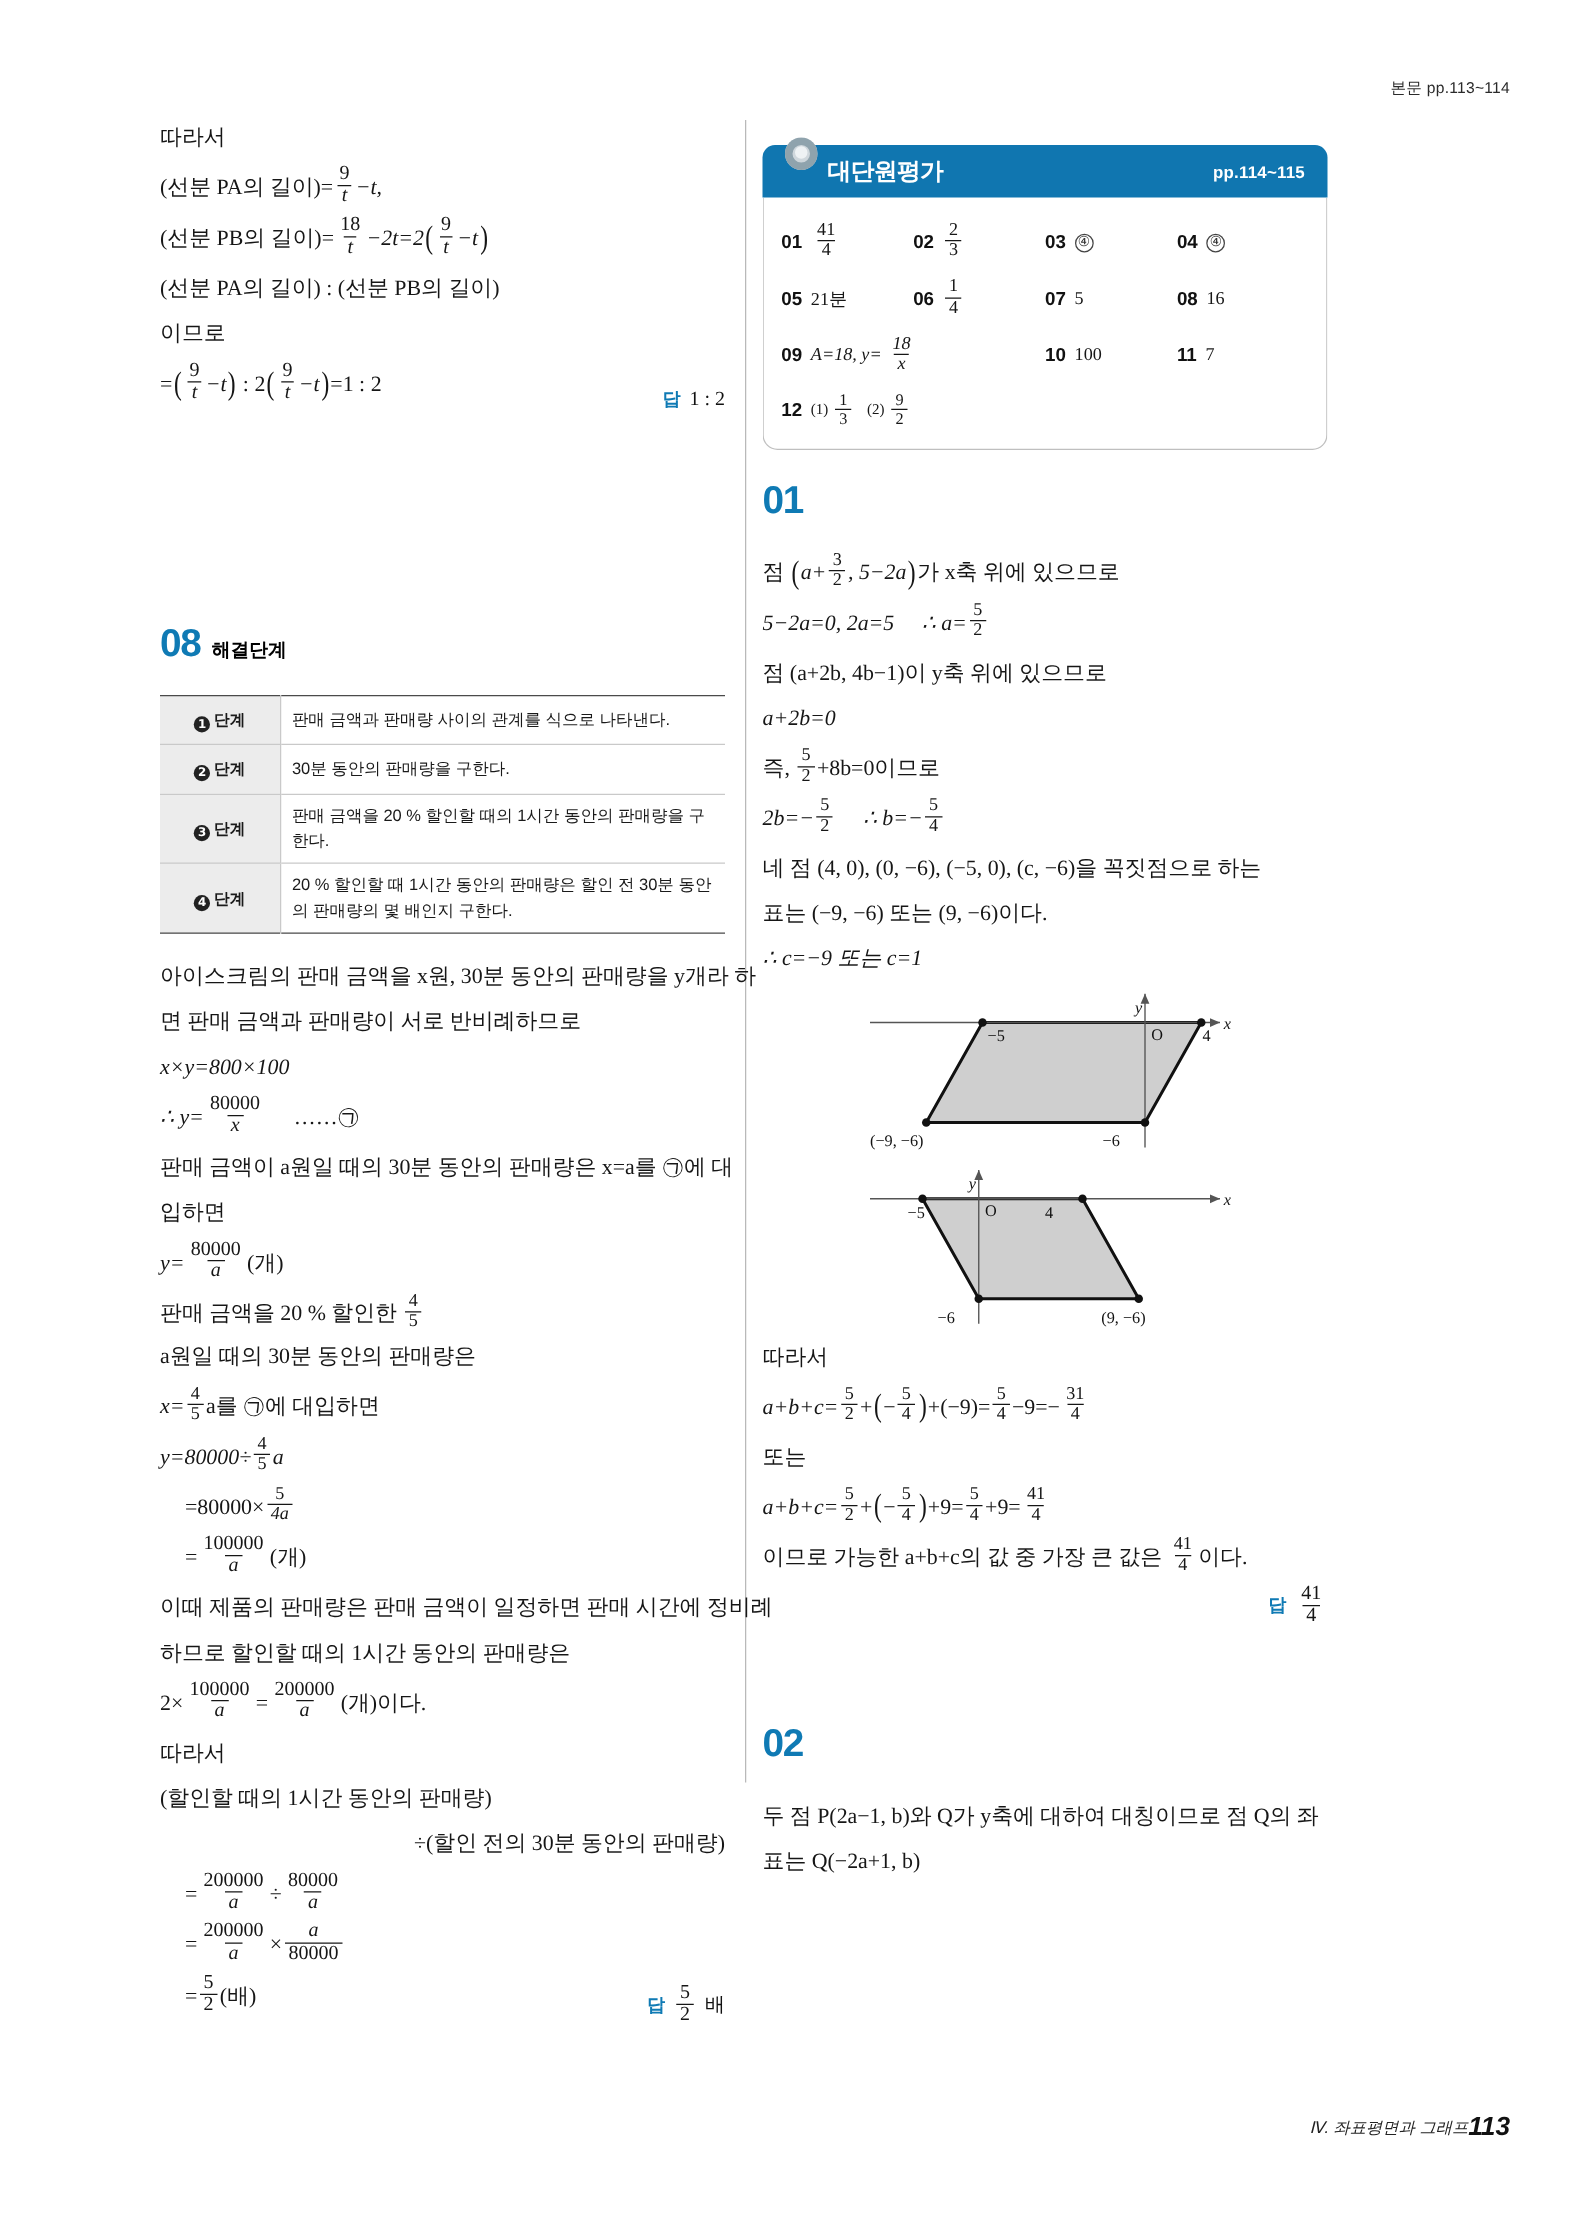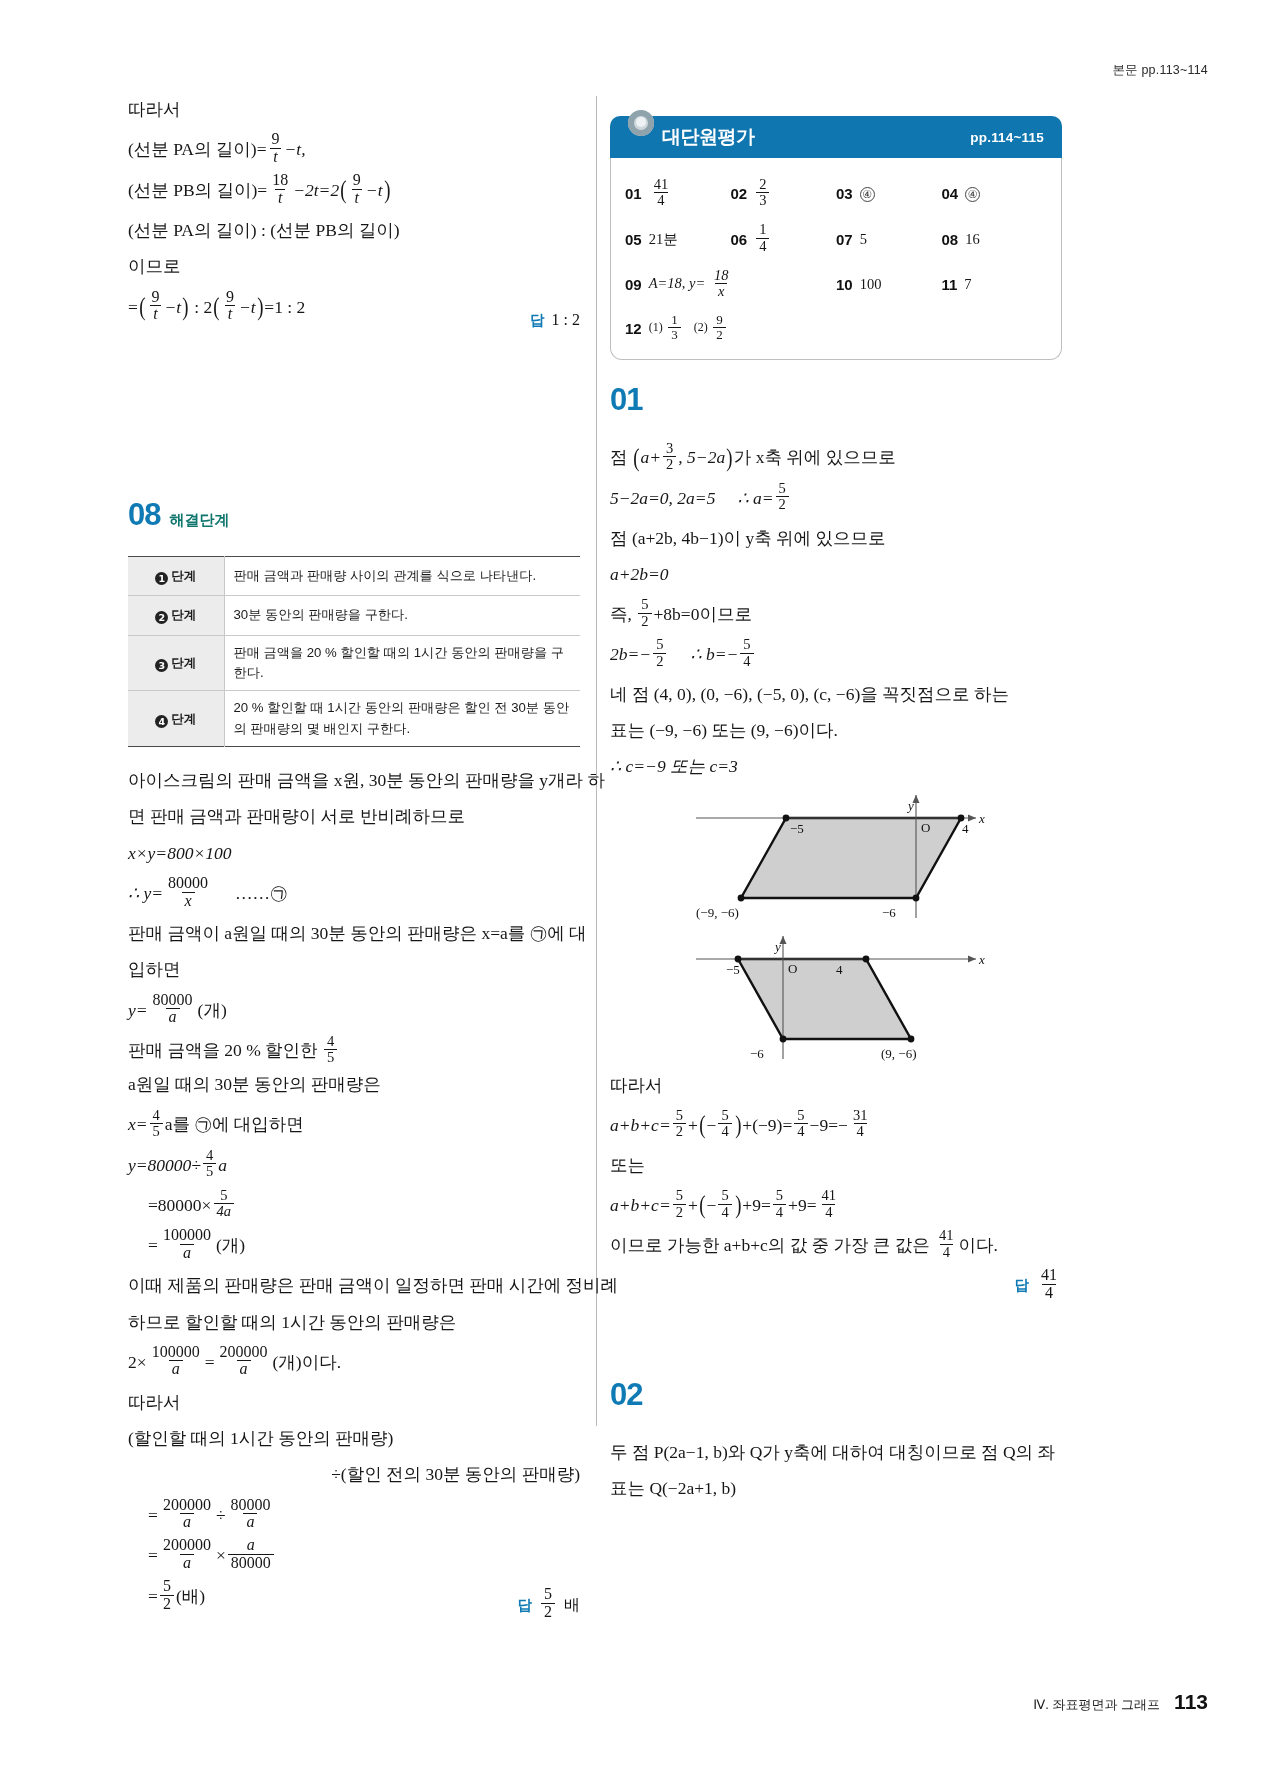--- a/index.html
+++ b/index.html
@@ -52,21 +52,21 @@
   .frac.lg .num, .frac.lg .den { font-size:16px; }
 
   
   .pnum-blue {
     font-family:"Liberation Sans", sans-serif;
     font-weight:bold; font-size:31px; color:#0f7ab4; letter-spacing:-1px;
   }
   .pnum-row { display:flex; align-items:baseline; gap:9px; margin:0 0 10px 0; }
   .pnum-sub {
     font-family:"Liberation Sans", sans-serif;
-    font-size:15px; font-weight:bold; color:#0f766e;
+    font-size:15px; font-weight:bold; color:#000000;
   }
 
   
   table.steps {
     border-collapse:collapse; width:452px; margin:6px 0 16px 0;
     font-family:"Liberation Sans", sans-serif;
     padding-left:25px;
   }
   table.steps tr { border-bottom:1px solid #c9c9c9; }
   table.steps tr:first-child { border-top:1.6px solid #4a4a4a; }
@@ -141,21 +141,21 @@
     font-size:14.5px; color:#0f7ab4;
   }
   .ansmark .val { font-size:16px; color:#111; }
 
   
   .figwrap { display:flex; justify-content:center; margin:6px 0 2px 0; }
 
   
   .footer {
     position:absolute; right:62px; bottom:58px;
-    display:flex; align-items:flex-end; gap:14px;
+    display:flex; align-items:center; font-style:italic;
   }
   .footer .chap {
     font-family:"Liberation Sans", sans-serif; font-size:13px; color:#222;
   }
   .footer .pg {
     font-family:"Liberation Sans", sans-serif; font-weight:bold;
     font-size:21px; color:#111;
   }
   .nw { white-space:nowrap; }
 </style>
@@ -548,21 +548,21 @@
       <span class="gap"></span>
       <span class="ital">∴ b=−</span>
       <span class="frac">
         <span class="num">5</span>
         <span class="den">4</span>
       </span>
     </div>
 
     <div class="line">네 점 (4, 0), (0, −6), (−5, 0), (c, −6)을 꼭짓점으로 하는</div>
     <div class="line">표는 (−9, −6) 또는 (9, −6)이다.</div>
-    <div class="line ital">∴ c=−9 또는 c=3</div>
+    <div class="line ital">∴ c=−9 또는 c=1</div>
 
     <div class="figwrap">
       <svg width="320" height="135" viewBox="0 0 320 135">
         <polygon points="110,28 285,28 240,108 65,108" fill="#cfcfcf" stroke="#111" stroke-width="2.4"></polygon>
         <line x1="20" y1="28" x2="300" y2="28" stroke="#555" stroke-width="1.1"></line>
         <polygon points="300,28 292,24.5 292,31.5" fill="#555"></polygon>
         <line x1="240" y1="5" x2="240" y2="128" stroke="#555" stroke-width="1.1"></line>
         <polygon points="240,5 236.5,13 243.5,13" fill="#555"></polygon>
         <circle cx="110" cy="28" r="3.4" fill="#111"></circle>
         <circle cx="285" cy="28" r="3.4" fill="#111"></circle>

